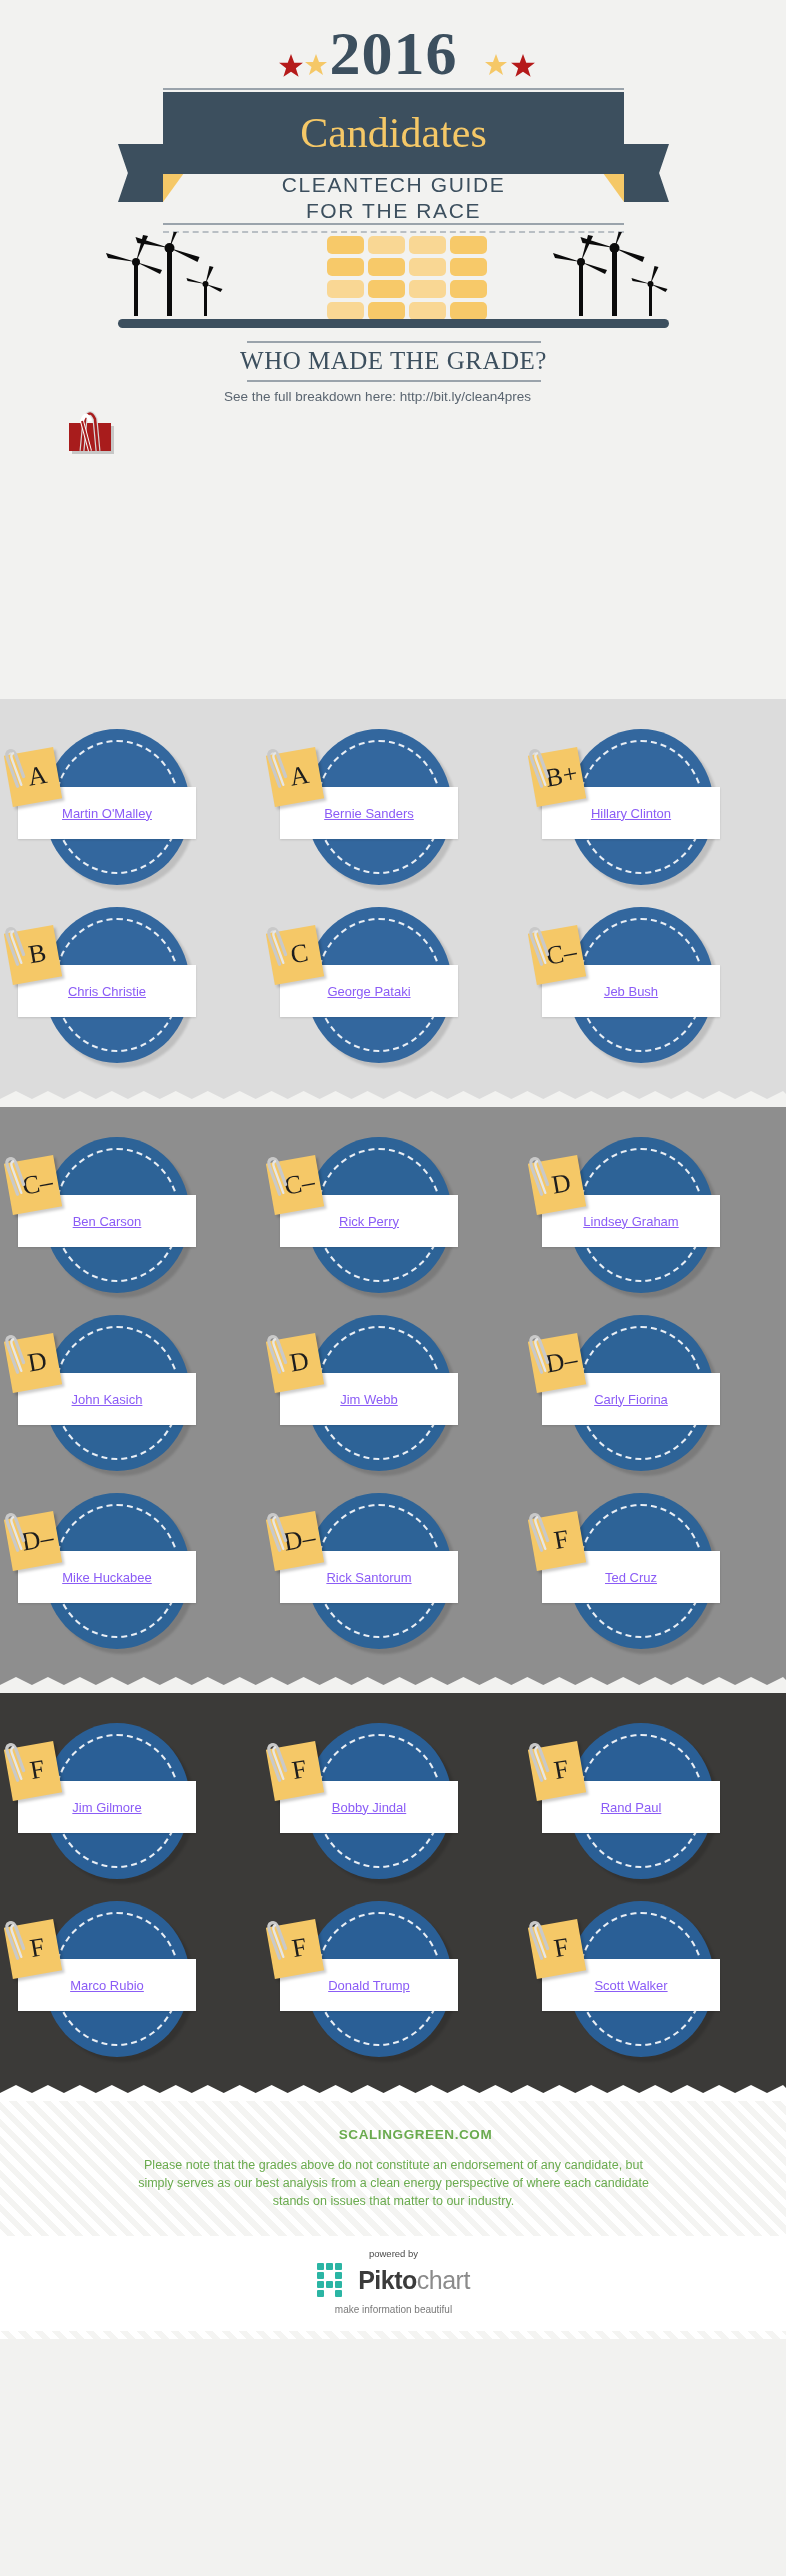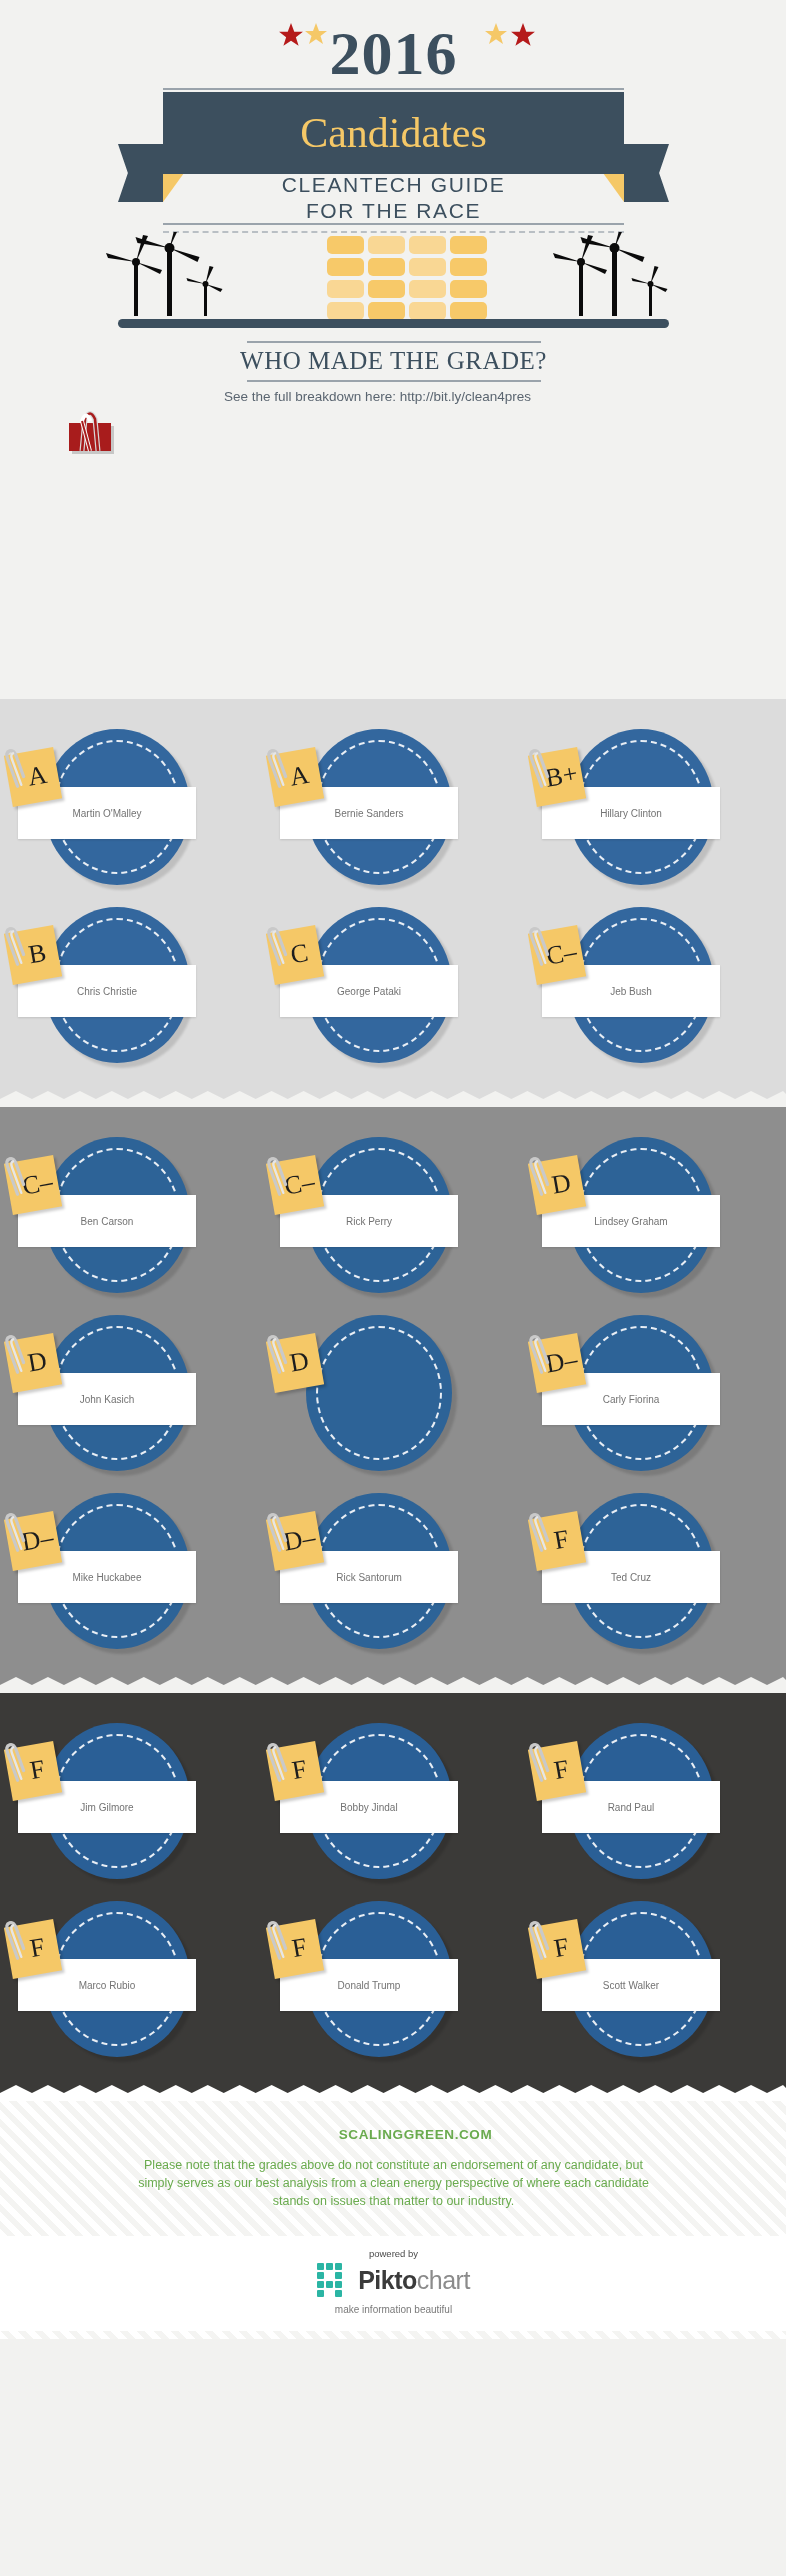--- a/index.html
+++ b/index.html
@@ -19,21 +19,21 @@
   
   .header {
     position: relative;
     width: 787px;
     height: 699px;
     background: #f2f2f0;
   }
   .year-row {
     position: absolute;
     top: 22px; left: 0; width: 787px;
-    display: flex; align-items: flex-start; justify-content: center;
+    display: flex; align-items: center; justify-content: center;
     gap: 26px;
   }
   .star {
     width: 0; height: 0; position: relative; display: inline-block;
   }
   .star svg { display: block; }
   .year-title {
     font-family: "Liberation Serif", serif;
     font-size: 62px;
     color: #3c4f5e;
@@ -178,21 +178,21 @@
   .namebar {
     position: absolute;
     left: -26px; top: 58px;
     width: 178px; height: 52px;
     background: #ffffff;
     display: flex; align-items: center; justify-content: center;
     box-shadow: 0 1px 2px rgba(0,0,0,0.12);
     z-index: 3;
   }
   .namebar span {
-    font-size: 10px; color: #737373; white-space: nowrap;
+    font-size: 13px; color: #8b5cf6; white-space: nowrap; text-decoration: underline;
   }
   .tag {
     position: absolute;
     left: -36px; top: 22px;
     width: 50px; height: 52px;
     background: #f5c867;
     transform: rotate(-10deg);
     box-shadow: 2px 3px 3px rgba(0,0,0,0.20);
     z-index: 4;
     display: flex; align-items: center; justify-content: center;
@@ -587,20 +587,23 @@
               <span class="tag-letter">D</span>
             </div>
           </div>
         </div>
         <div class="cardwrap">
           <div class="card">
             <div class="oval-shadow"></div>
             <div class="oval">
               <div class="oval-dash"></div>
             </div>
+            <div class="namebar">
+              <span>Jim Webb</span>
+            </div>
             <div class="tag">
               <span class="paperclip"><svg width="16" height="40" viewBox="0 0 16 40">
                   <path d="M4 38 L4 9 Q4 2 8.5 2 Q13 2 13 9 L13 31" fill="none" stroke="#c9c9c9" stroke-width="3.2" stroke-linecap="round"></path>
                   <path d="M8 38 L8 11 Q8 5.5 11 5.5" fill="none" stroke="#e6e6e6" stroke-width="2.4" stroke-linecap="round"></path>
                 </svg></span>
               <span class="tag-letter">D</span>
             </div>
           </div>
         </div>
         <div class="cardwrap">

